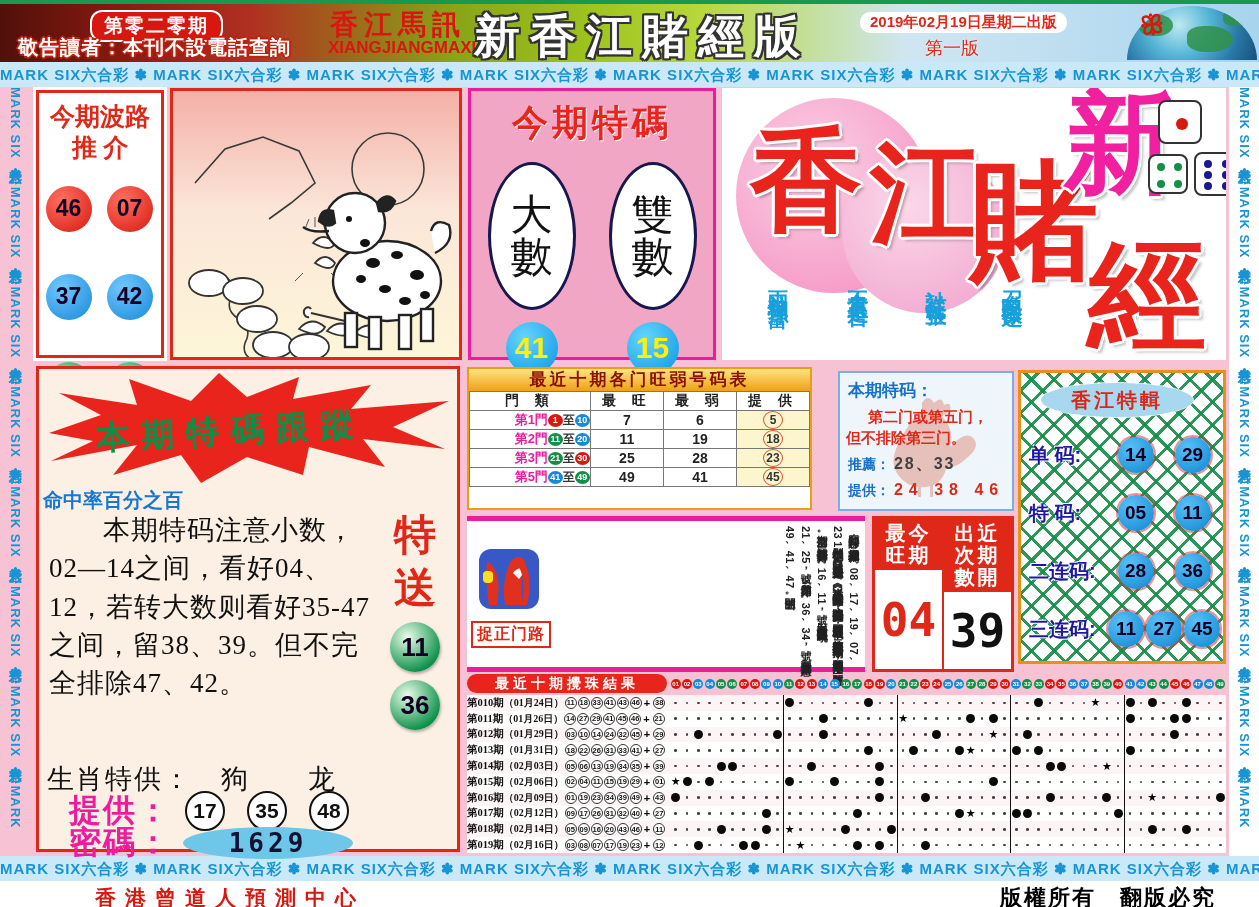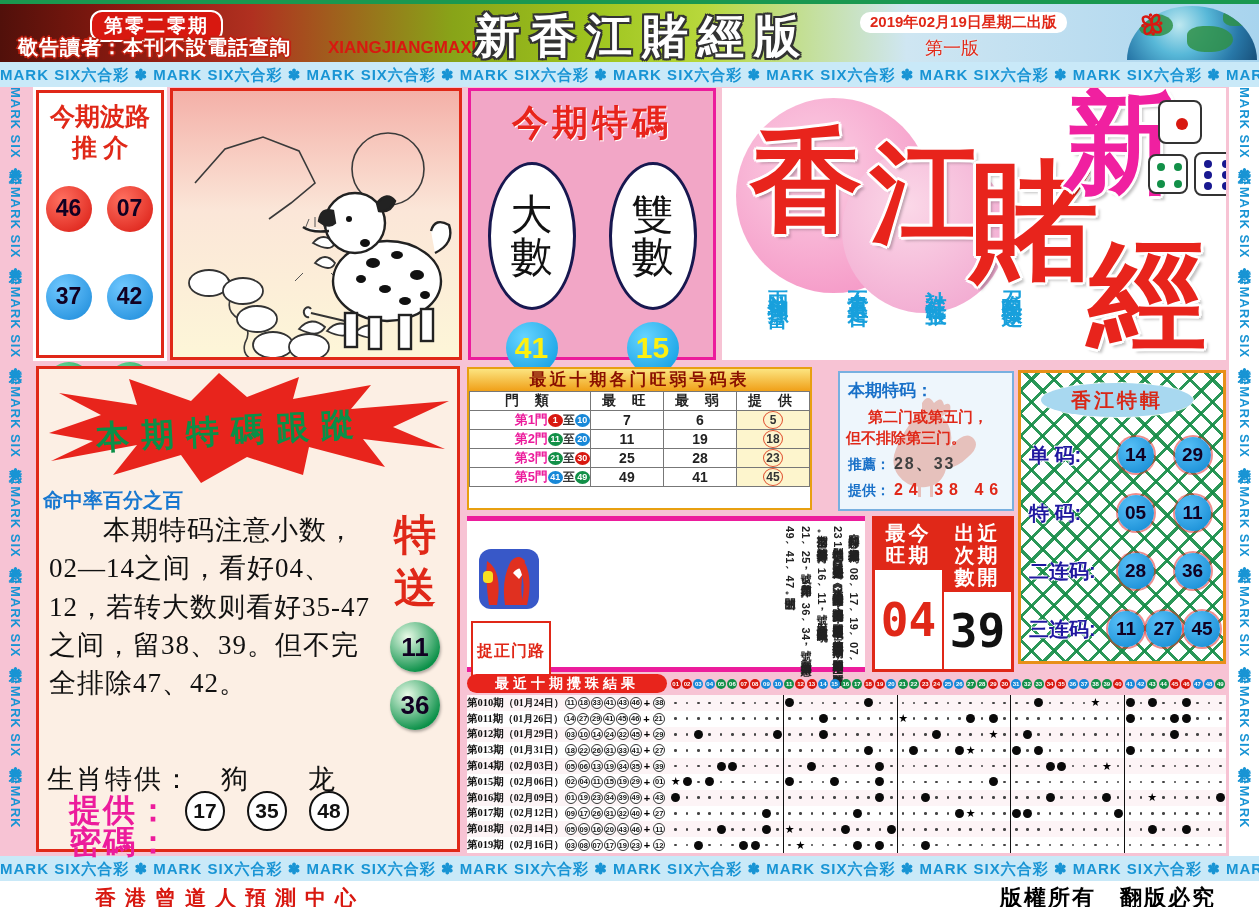--- a/index.html
+++ b/index.html
@@ -131,21 +131,21 @@
   .sp-balls { flex:1; display:flex; justify-content:space-around; }
   .sp-ball { width:36px; height:36px; border-radius:50%; background:radial-gradient(circle at 35% 30%,#58c0f8,#0e86d0);
     box-shadow:0 0 0 2px rgba(224,48,48,.55); color:#102; font-weight:900; font-size:19px;
     display:flex; align-items:center; justify-content:center; }
   
   #menlu { left:467px; top:512px; width:398px; height:156px; background:#fff; border-top:5px solid #ec1c9c; border-bottom:5px solid #ec1c9c;}
   #commentary { position:absolute; right:4px; top:5px; width:306px; height:142px; writing-mode:vertical-rl;
     font-size:11px; line-height:1.45; color:#222; font-weight:600; letter-spacing:.5px; }
   #menlu-icon { position:absolute; left:10px; top:26px; }
   #menlu-label { position:absolute; left:4px; top:100px; border:2px solid #e02818; color:#e02818; font-weight:900;
-    font-size:16px; padding:18px 4px; background:#fff; letter-spacing:1px;}
+    font-size:16px; padding:1px 4px; background:#fff; letter-spacing:1px;}
   
   #hotbox { left:872px; top:512px; width:142px; height:156px; background:#fff; border:3px solid #e02818; display:flex; }
   .hot-col { flex:1; display:flex; flex-direction:column; }
   .hot-col + .hot-col { border-left:2px solid #e02818; }
   .hot-head { background:#e02818; color:#fff; font-weight:900; font-size:20px; text-align:center; line-height:1.1;
     padding:3px 0 4px; font-family:"Liberation Serif",serif; letter-spacing:3px;}
   .hot-val { flex:1; display:flex; align-items:center; justify-content:center; font-weight:900; font-size:46px;
     font-family:"DejaVu Sans Mono",monospace;}
   #hot-v1 { color:#e02818; } #hot-v2 { color:#111; }
   
@@ -179,20 +179,21 @@
     font-family:"Liberation Serif",serif; letter-spacing:2px;}
 </style>
 </head>
 <body>
 
 <div id="page">
 
   <div id="header">
     <div class="issue-badge">第零二零期</div>
     <div class="notice">敬告讀者：本刊不設電話查詢</div>
+    <div class="brand">香江馬訊</div>
     <div class="brand-latin">XIANGJIANGMAXUN</div>
     <div class="masthead">新香江賭經版</div>
     <div class="dateline">2019年02月19日星期二出版</div>
     <div class="edition">第一版</div>
     <div class="globe">
       <div class="land" style="left:12px;top:8px;width:34px;height:22px;"></div>
       <div class="land" style="left:60px;top:20px;width:46px;height:26px;"></div>
       <div class="land" style="left:96px;top:4px;width:28px;height:16px;"></div>
     </div>
     <div class="dragon">ꕥ</div>
@@ -334,20 +335,21 @@
     <div id="track-provide">
       <span class="mag-label">提供：</span>
       <span id="prov-circles" style="display:flex;gap:22px;">
           <div class="prov-circle">17</div>
           <div class="prov-circle">35</div>
           <div class="prov-circle">48</div>
         </span>
     </div>
     <div id="track-pass">
       <span class="mag-label">密碼：</span>
+      <span id="pass-oval">1629</span>
     </div>
   </div>
 
   <div id="gate" class="panel">
     <div class="title">最近十期各门旺弱号码表</div>
     <table>
       <thead>
           <tr id="gate-head">
             <th>門  類</th>
             <th>最  旺</th>

